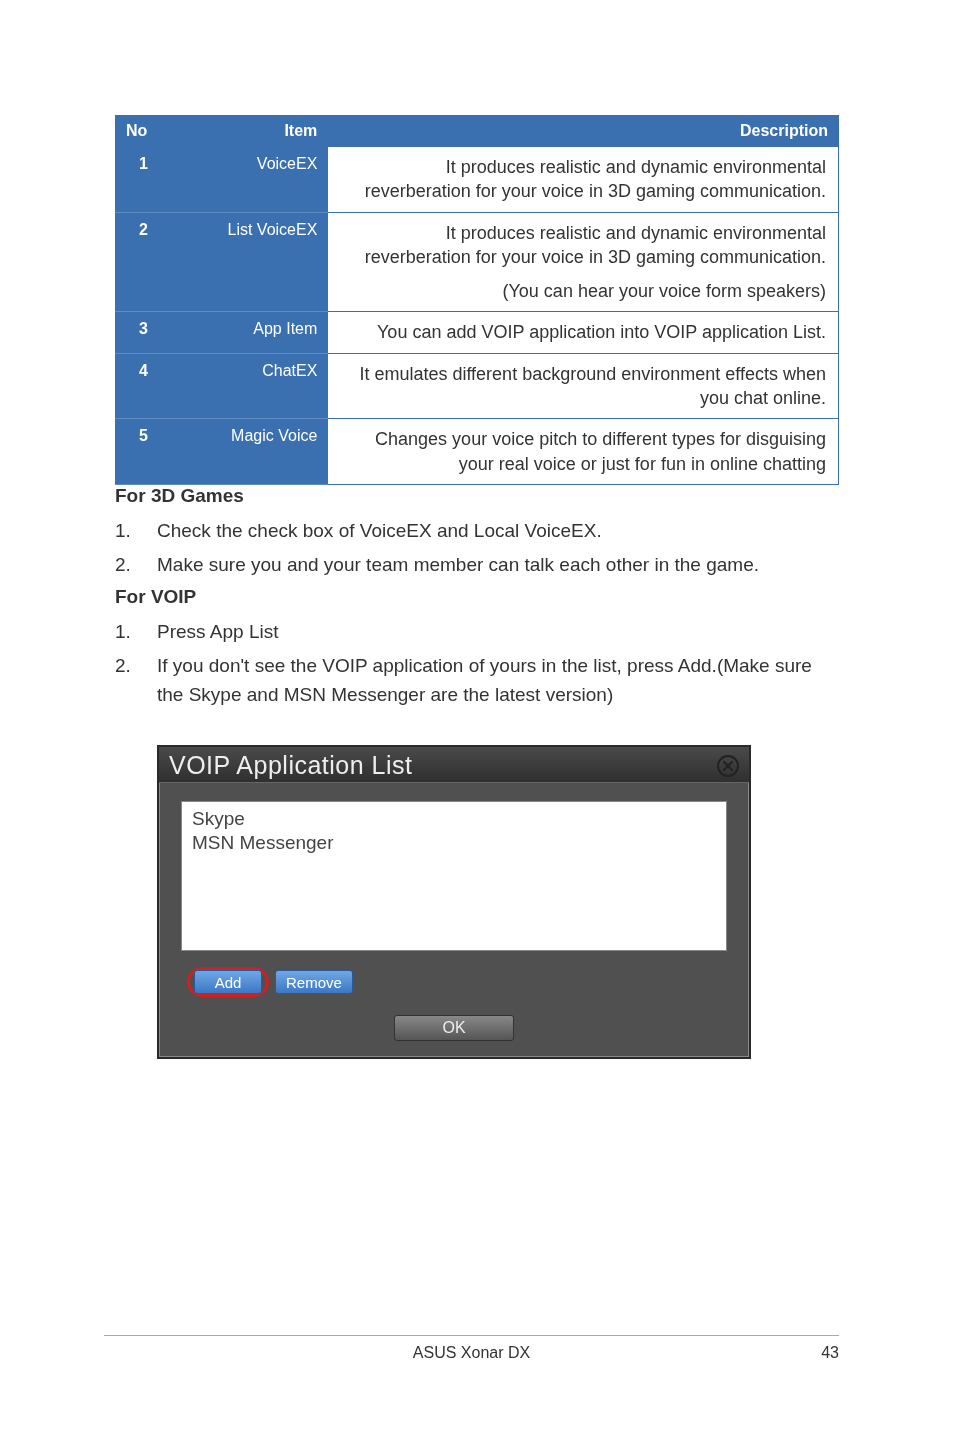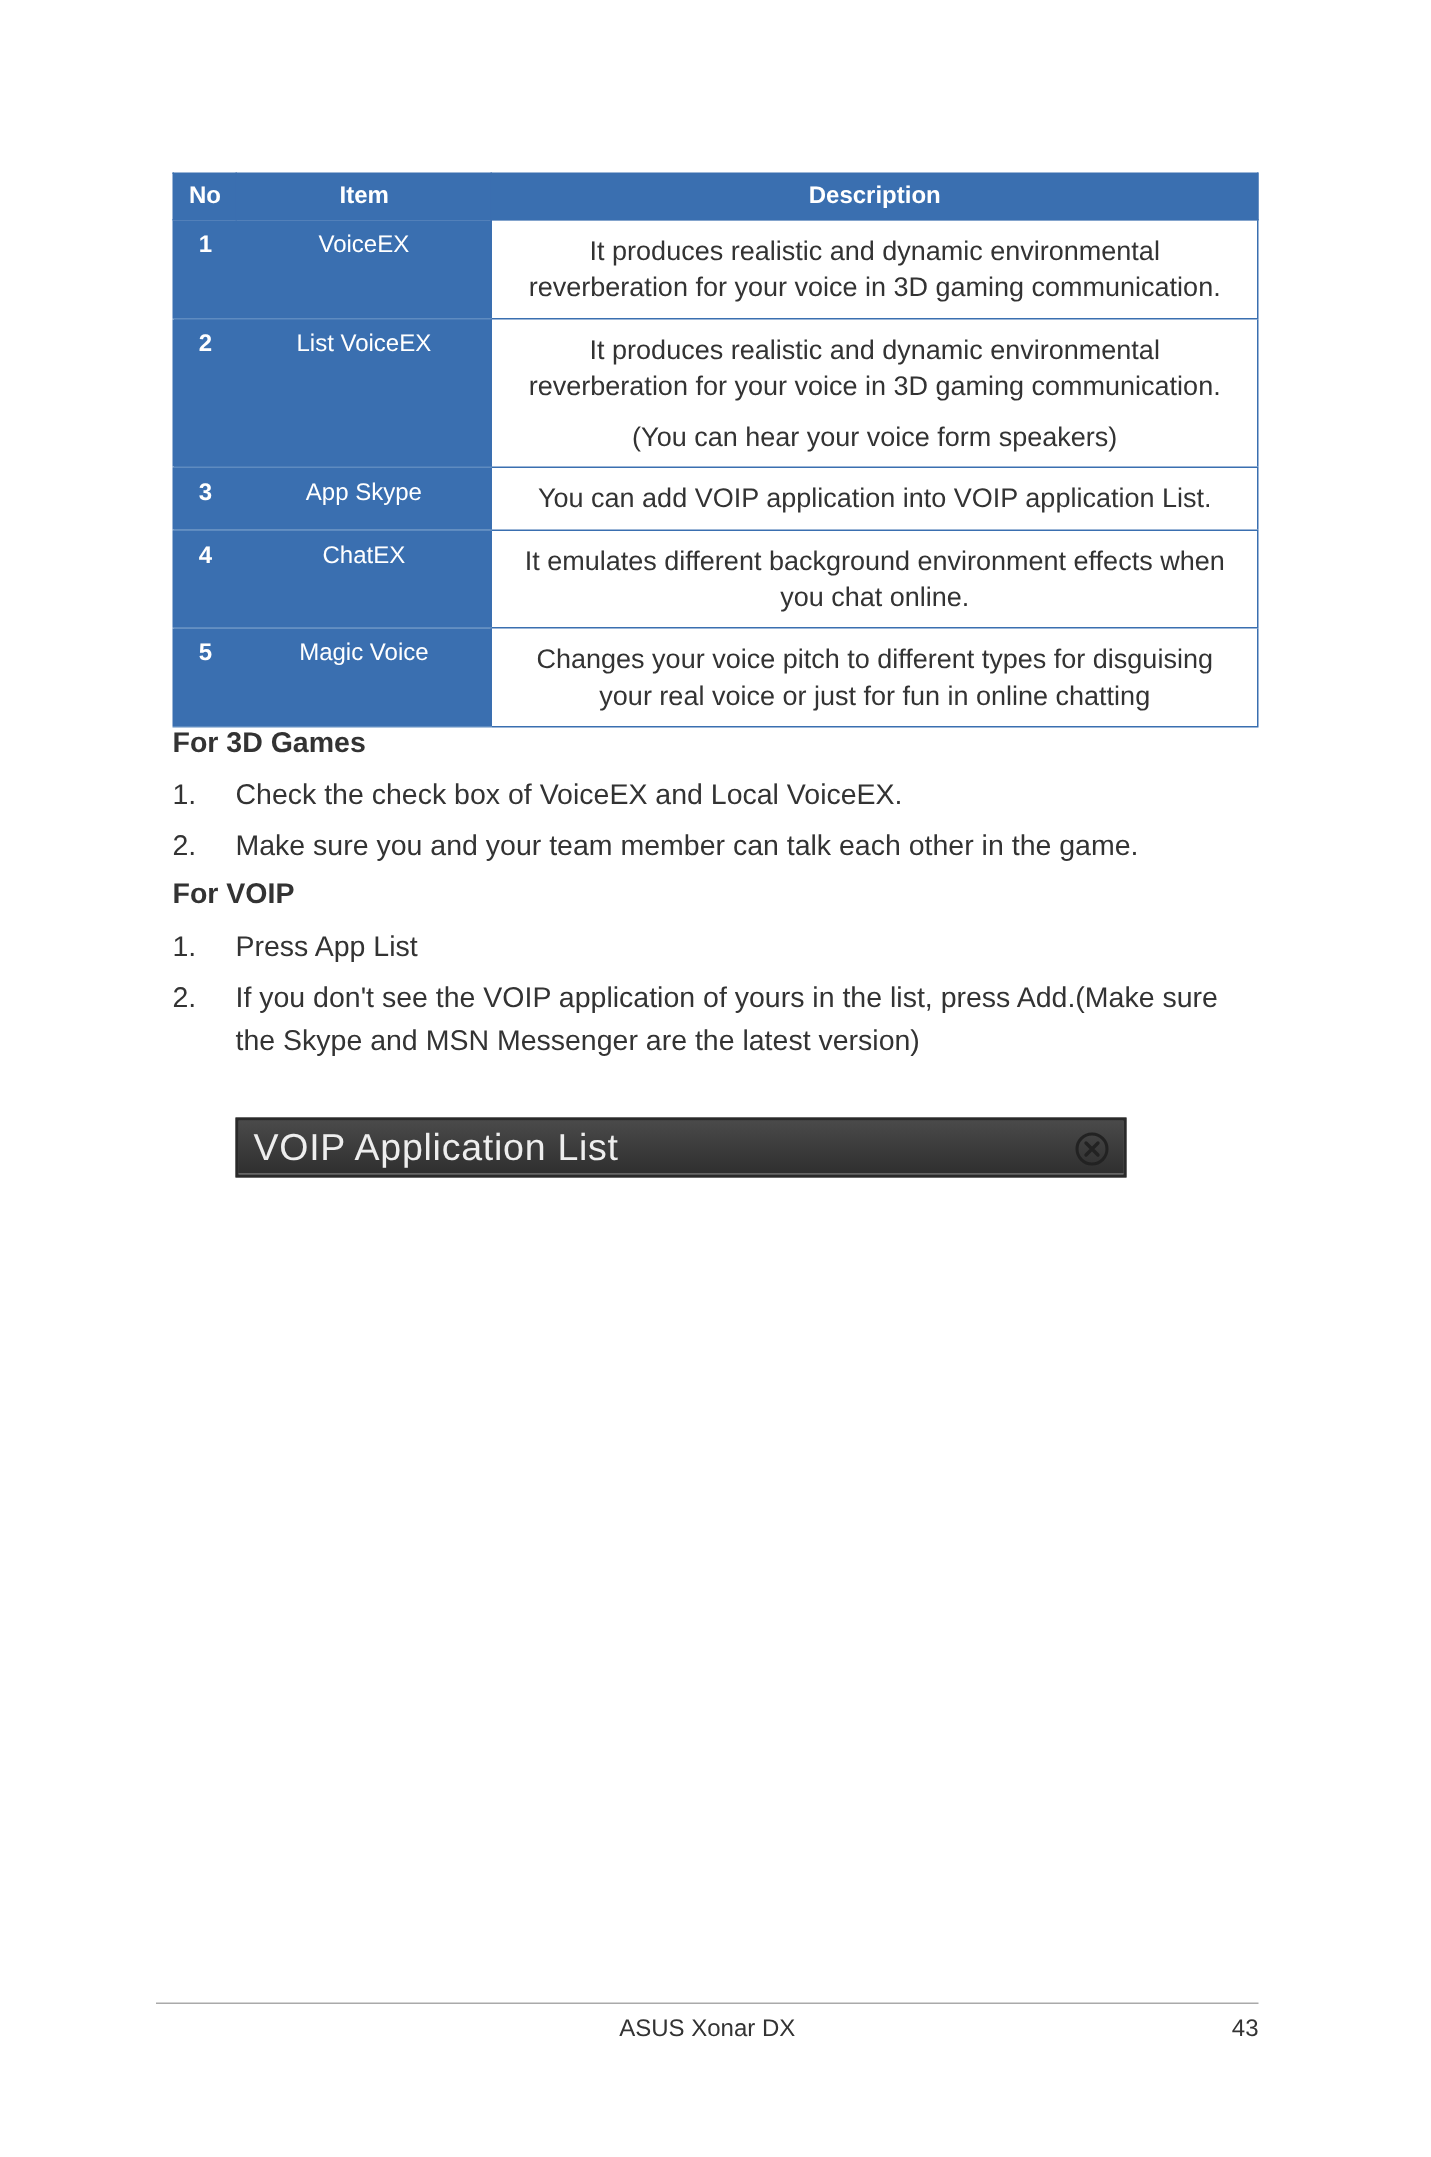--- a/index.html
+++ b/index.html
@@ -14,21 +14,21 @@
   .page {
     padding: 115px 115px 0 115px;
   }
   .table {
     width: 100%;
     border-collapse: collapse;
     border: 1.5px solid #3a6fb0;
   }
   .table th, .table td {
     vertical-align: top;
-    text-align: center;
+    text-align: right;
     margin-left: 40px;
   }
   .th-no, .th-item, .th-desc {
     background: #3a6fb0;
     color: #fff;
     font-weight: bold;
     font-size: 16px;
     padding: 6px 10px;
     border: 1px solid #3a6fb0;
   }
@@ -219,21 +219,21 @@
       <tr>
         <td class="td-no">2</td>
         <td class="td-item">List VoiceEX</td>
         <td class="td-desc">
           <span>It produces realistic and dynamic environmental reverberation for your voice in 3D gaming communication.</span>
           <span class="extra">(You can hear your voice form speakers)</span>
         </td>
       </tr>
       <tr>
         <td class="td-no">3</td>
-        <td class="td-item">App Skype</td>
+        <td class="td-item">App Item</td>
         <td class="td-desc">You can add VOIP application into VOIP application List.</td>
       </tr>
       <tr>
         <td class="td-no">4</td>
         <td class="td-item">ChatEX</td>
         <td class="td-desc">It emulates different background environment effects when you chat online.</td>
       </tr>
       <tr>
         <td class="td-no">5</td>
         <td class="td-item">Magic Voice</td>
@@ -270,20 +270,35 @@
     <div class="dialog">
       <div class="dlg-title">
         <span class="dlg-title-text">VOIP Application List</span>
         <span class="dlg-close">
           <svg width="24" height="24" viewBox="0 0 24 24">
             <circle cx="12" cy="12" r="10" fill="none" stroke="#222" stroke-width="2"></circle>
             <path d="M8 8 L16 16 M16 8 L8 16" stroke="#222" stroke-width="2.2" stroke-linecap="round"></path>
           </svg>
         </span>
       </div>
+      <div class="dlg-body">
+        <div class="listbox">
+          <div class="li-row">Skype</div>
+          <div class="li-row">MSN Messenger</div>
+        </div>
+        <div class="btn-row">
+          <span class="circle-highlight">
+            <span class="xp-btn">Add</span>
+          </span>
+          <span class="xp-btn">Remove</span>
+        </div>
+        <div class="ok-row">
+          <span class="ok-btn">OK</span>
+        </div>
+      </div>
     </div>
   </div>
 
 </div>
 
 <div class="footer">
   <hr>
   <div class="footer-row">
     <span>ASUS Xonar DX</span>
     <span class="footer-page">43</span>

